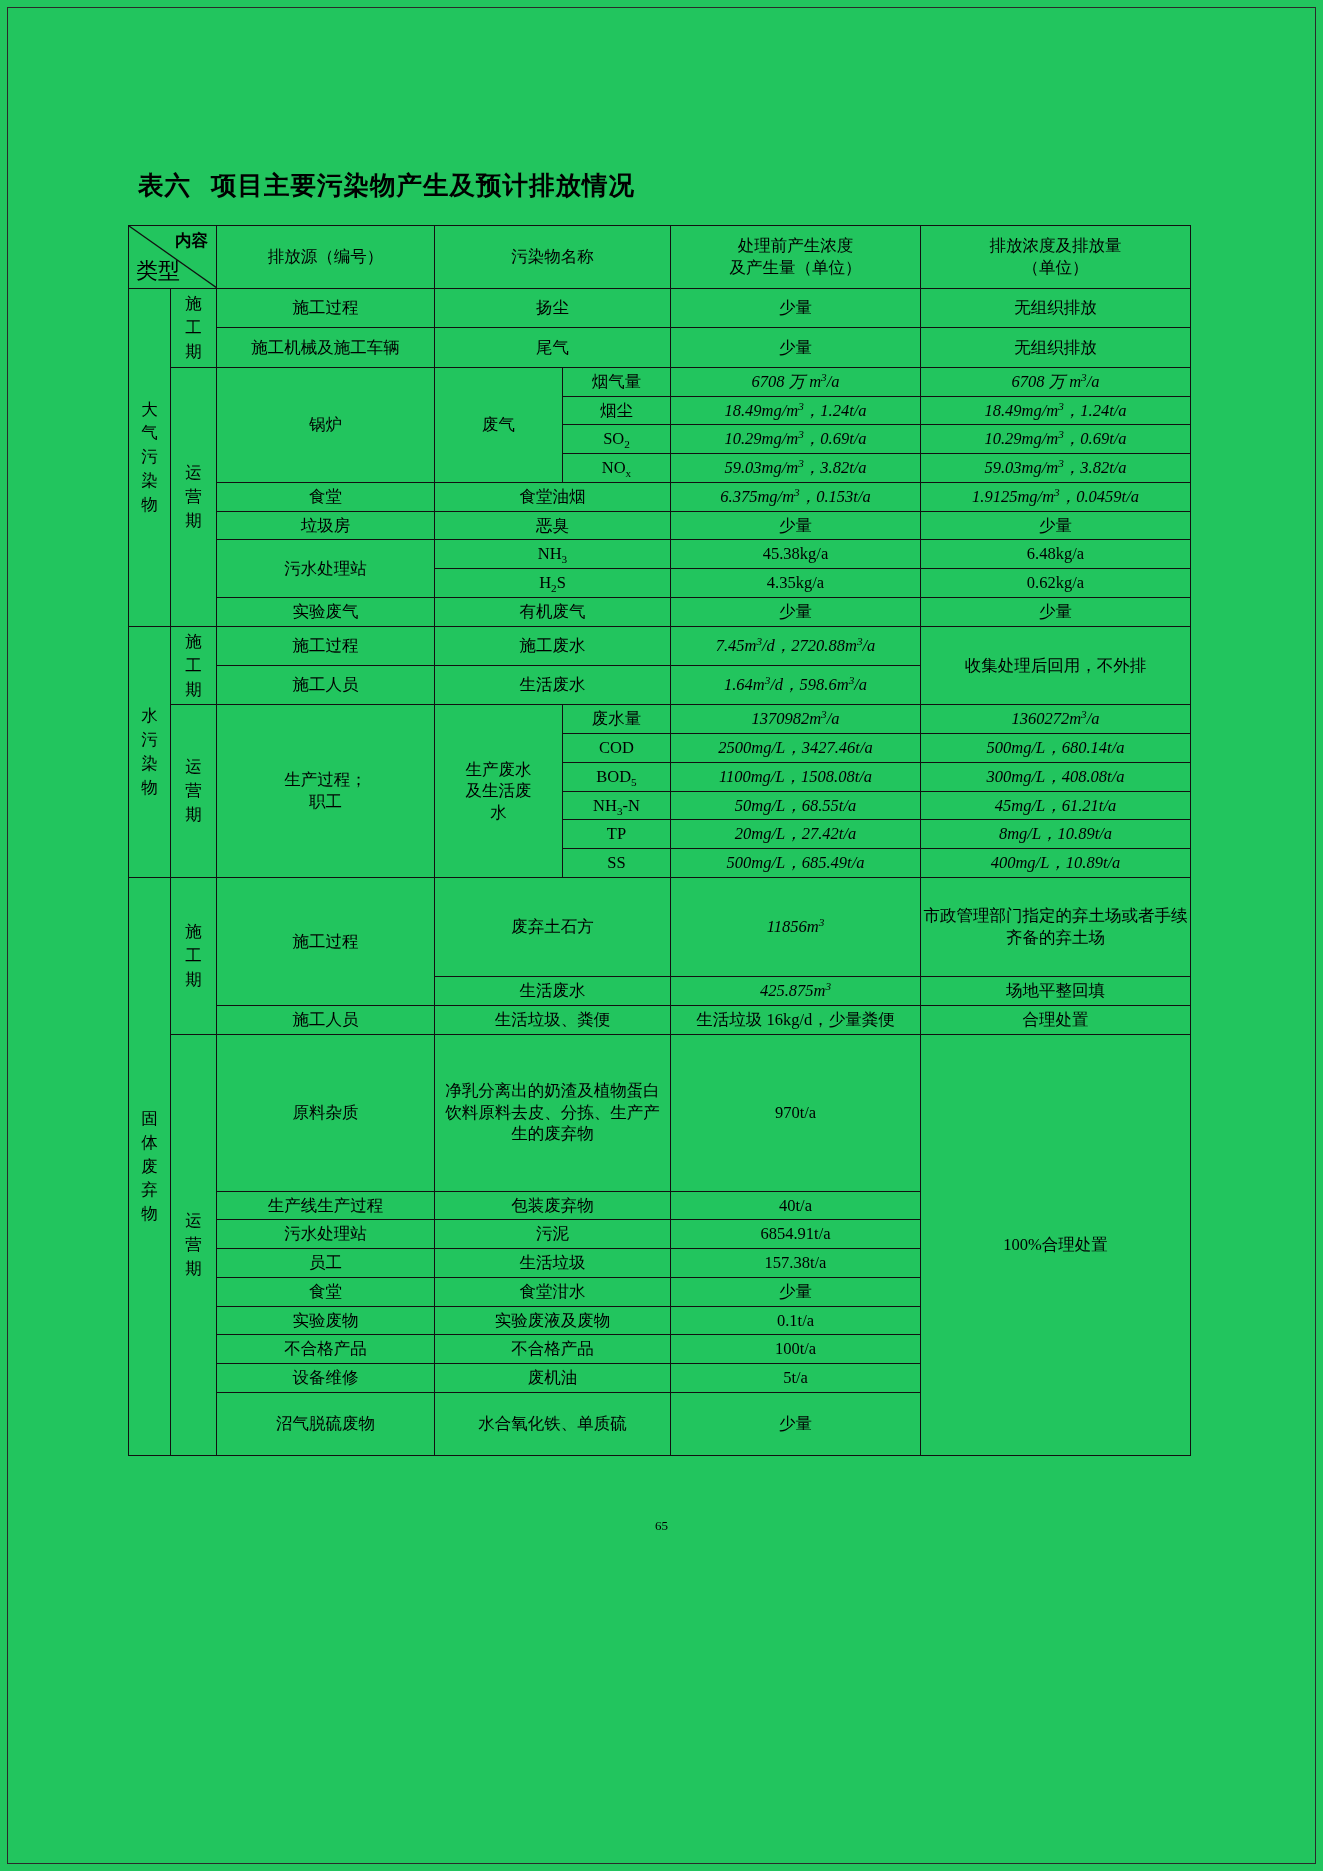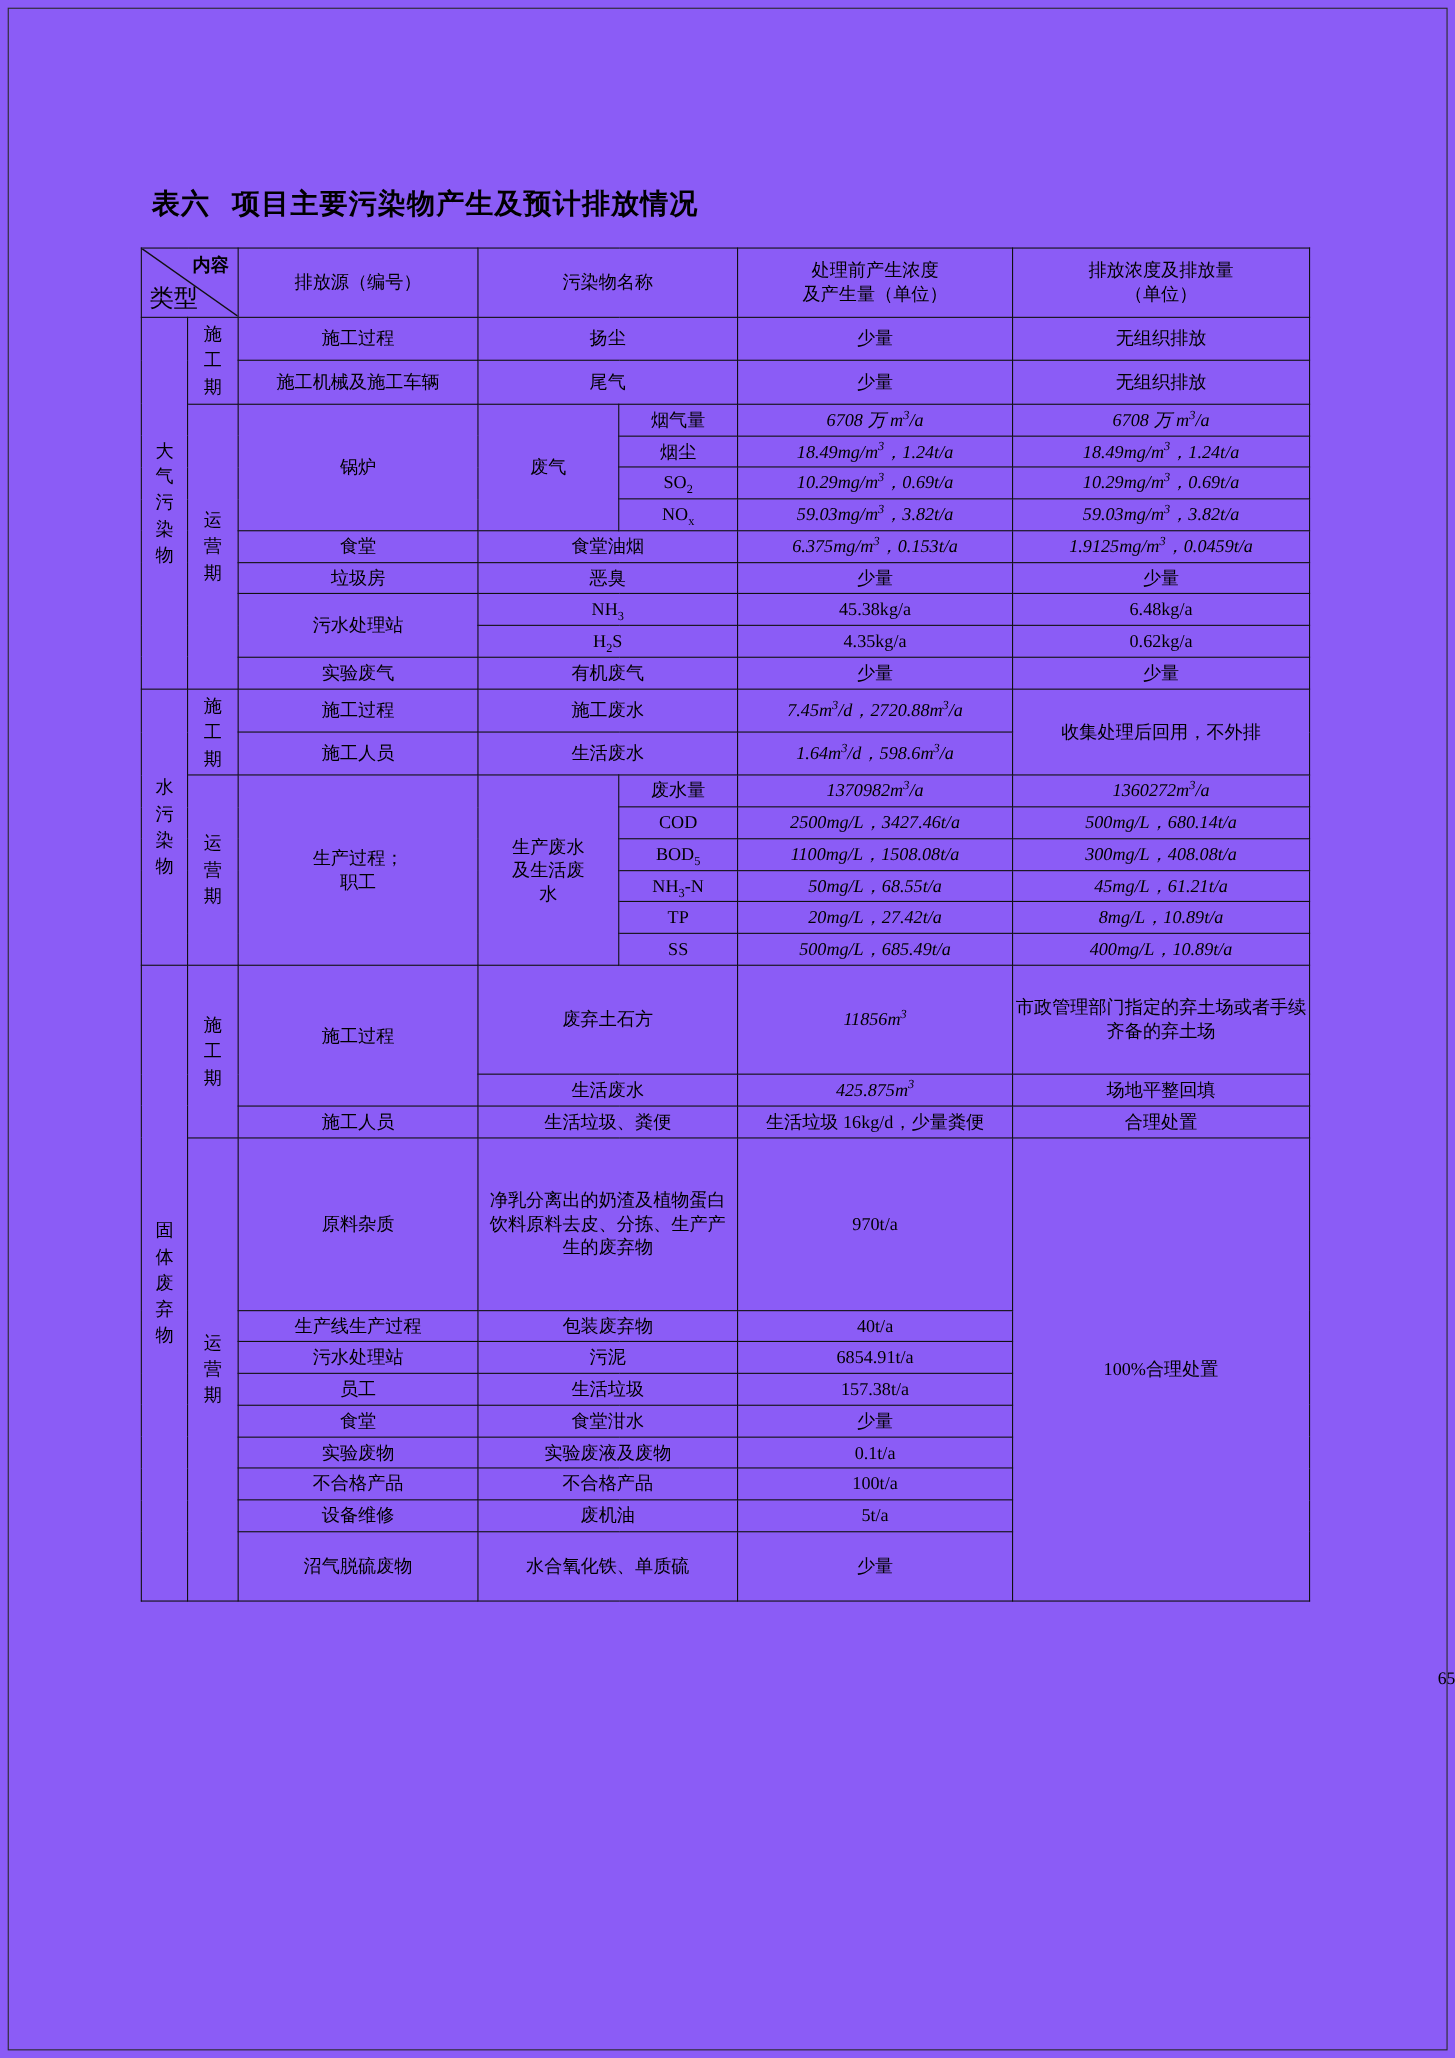--- a/index.html
+++ b/index.html
@@ -3,21 +3,21 @@
 <meta charset="utf-8">
 <style>
   html, body {
     margin: 0;
     padding: 0;
     background: #7a7a7a;
   }
   .page {
     width: 1323px;
     height: 1871px;
-    background: #8b5cf6;
+    background: #22c55e;
     position: relative;
     box-sizing: border-box;
     font-family: "Liberation Serif", "DejaVu Serif", serif;
     color: #000;
     overflow: hidden;
   }
   .page-border {
     position: absolute;
     left: 7px;
     top: 7px;
@@ -91,22 +91,22 @@
   sub, sup {
     font-size: 0.68em;
     line-height: 0;
   }
   .nowrap { white-space: nowrap; font-style: italic; }
   .pg-num {
     position: absolute;
     left: 0;
     right: 0;
     top: 1518px;
-    text-align: right;
-    font-size: 16px;
+    text-align: center;
+    font-size: 13px;
     font-family: "Liberation Serif", serif;
   }
 </style>
 </head>
 <body>
 
 <div class="page">
   <div class="page-border"></div>
 
   <div class="content">

